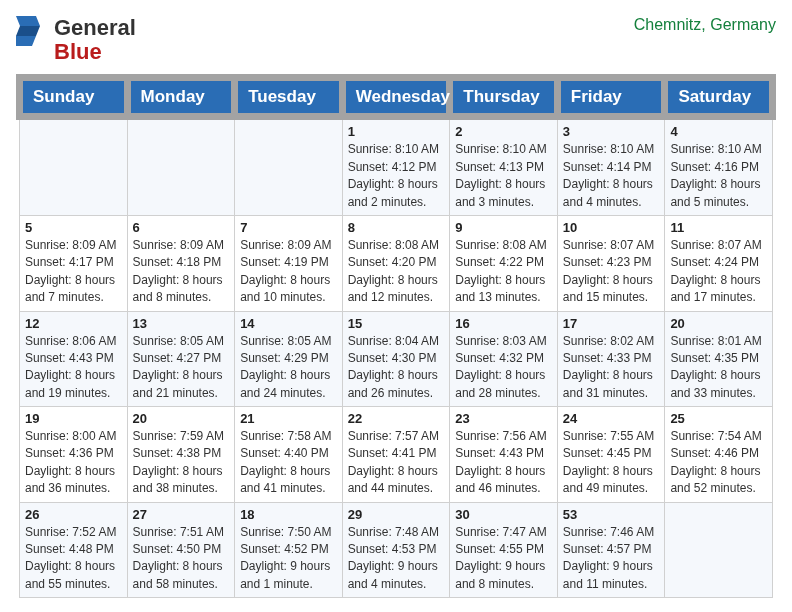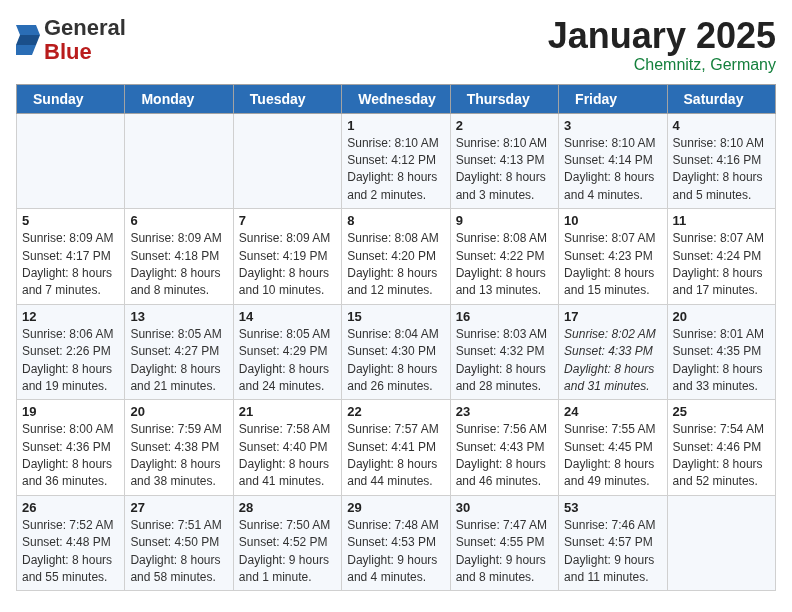--- a/index.html
+++ b/index.html
@@ -11,21 +11,22 @@
       padding: 16px;
     }
     .header {
       display: flex;
       justify-content: space-between;
       align-items: flex-start;
       margin-bottom: 10px;
     }
     .logo {
       display: flex;
-      align-items: center;
+      align-items: flex-start;
+      gap: 10px;
     }
     .logo-text {
       font-size: 22px;
       font-weight: bold;
       line-height: 1.1;
     }
     .logo-general { color: #333; }
     .logo-blue { color: #b91c1c; }
     .logo-icon {
       width: 24px;
@@ -46,25 +47,25 @@
       color: #15803d;
     }
     table {
       width: 100%;
       border-collapse: collapse;
       table-layout: fixed;
     }
     thead tr th {
       background: #2a6db5;
       color: #fff;
-      font-size: 14px;
+      font-size: 17px;
       font-weight: bold;
-      padding: 6px 16px;
+      padding: 6px 10px;
       text-align: left;
-      border: 1px solid #a3a3a3;
+      border: 7px solid #a3a3a3;
     }
     tbody tr td {
       vertical-align: top;
       border: 1px solid #d0d0d0;
       padding: 4px 5px;
       font-size: 10.5px;
       color: #333;
       min-height: 80px;
       height: 90px;
     }
@@ -97,21 +98,20 @@
       <polygon points="0,20 20,20 16,30 0,30" fill="#2a6db5"></polygon>
     </svg>
     <div>
       <div class="logo-text">
         <span class="logo-general">General</span><br>
         <span class="logo-blue">Blue</span>
       </div>
     </div>
   </div>
   <div class="title-block">
-    <div class="month-title">January 2025</div>
     <div class="location">Chemnitz, Germany</div>
   </div>
 </div>
 
 <table>
   <thead>
     <tr>
     <th>Sunday</th>
         <th>Monday</th>
         <th>Tuesday</th>
@@ -192,21 +192,21 @@
           <div class="day-num">11</div>
           <div class="day-info" style="white-space: pre-line;">Sunrise: 8:07 AM
 Sunset: 4:24 PM
 Daylight: 8 hours and 17 minutes.</div>
         </td>
       </tr>
       <tr>
         <td>
           <div class="day-num">12</div>
           <div class="day-info" style="white-space: pre-line;">Sunrise: 8:06 AM
-Sunset: 2:26 PM
+Sunset: 4:43 PM
 Daylight: 8 hours and 19 minutes.</div>
         </td>
         <td>
           <div class="day-num">13</div>
           <div class="day-info" style="white-space: pre-line;">Sunrise: 8:05 AM
 Sunset: 4:27 PM
 Daylight: 8 hours and 21 minutes.</div>
         </td>
         <td>
           <div class="day-num">14</div>
@@ -221,21 +221,21 @@
 Daylight: 8 hours and 26 minutes.</div>
         </td>
         <td>
           <div class="day-num">16</div>
           <div class="day-info" style="white-space: pre-line;">Sunrise: 8:03 AM
 Sunset: 4:32 PM
 Daylight: 8 hours and 28 minutes.</div>
         </td>
         <td>
           <div class="day-num">17</div>
-          <div class="day-info" style="white-space: pre-line; font-style: italic;">Sunrise: 8:02 AM
+          <div class="day-info" style="white-space: pre-line;">Sunrise: 8:02 AM
 Sunset: 4:33 PM
 Daylight: 8 hours and 31 minutes.</div>
         </td>
         <td>
           <div class="day-num">20</div>
           <div class="day-info" style="white-space: pre-line;">Sunrise: 8:01 AM
 Sunset: 4:35 PM
 Daylight: 8 hours and 33 minutes.</div>
         </td>
       </tr>
@@ -290,21 +290,21 @@
 Sunset: 4:48 PM
 Daylight: 8 hours and 55 minutes.</div>
         </td>
         <td>
           <div class="day-num">27</div>
           <div class="day-info" style="white-space: pre-line;">Sunrise: 7:51 AM
 Sunset: 4:50 PM
 Daylight: 8 hours and 58 minutes.</div>
         </td>
         <td>
-          <div class="day-num">28</div>
+          <div class="day-num">18</div>
           <div class="day-info" style="white-space: pre-line;">Sunrise: 7:50 AM
 Sunset: 4:52 PM
 Daylight: 9 hours and 1 minute.</div>
         </td>
         <td>
           <div class="day-num">29</div>
           <div class="day-info" style="white-space: pre-line;">Sunrise: 7:48 AM
 Sunset: 4:53 PM
 Daylight: 9 hours and 4 minutes.</div>
         </td>

